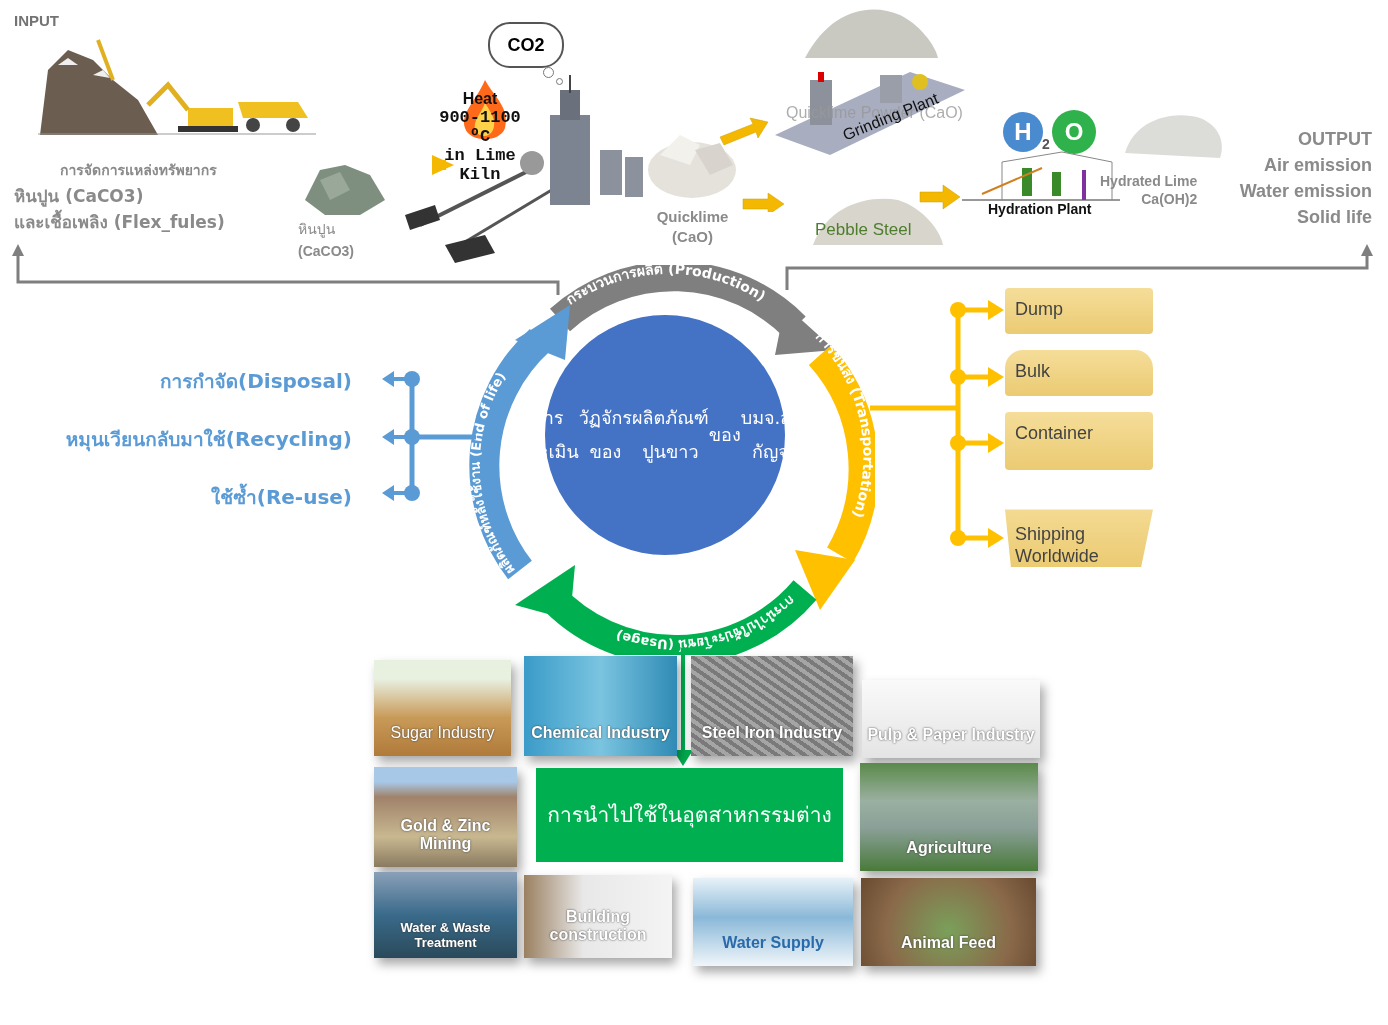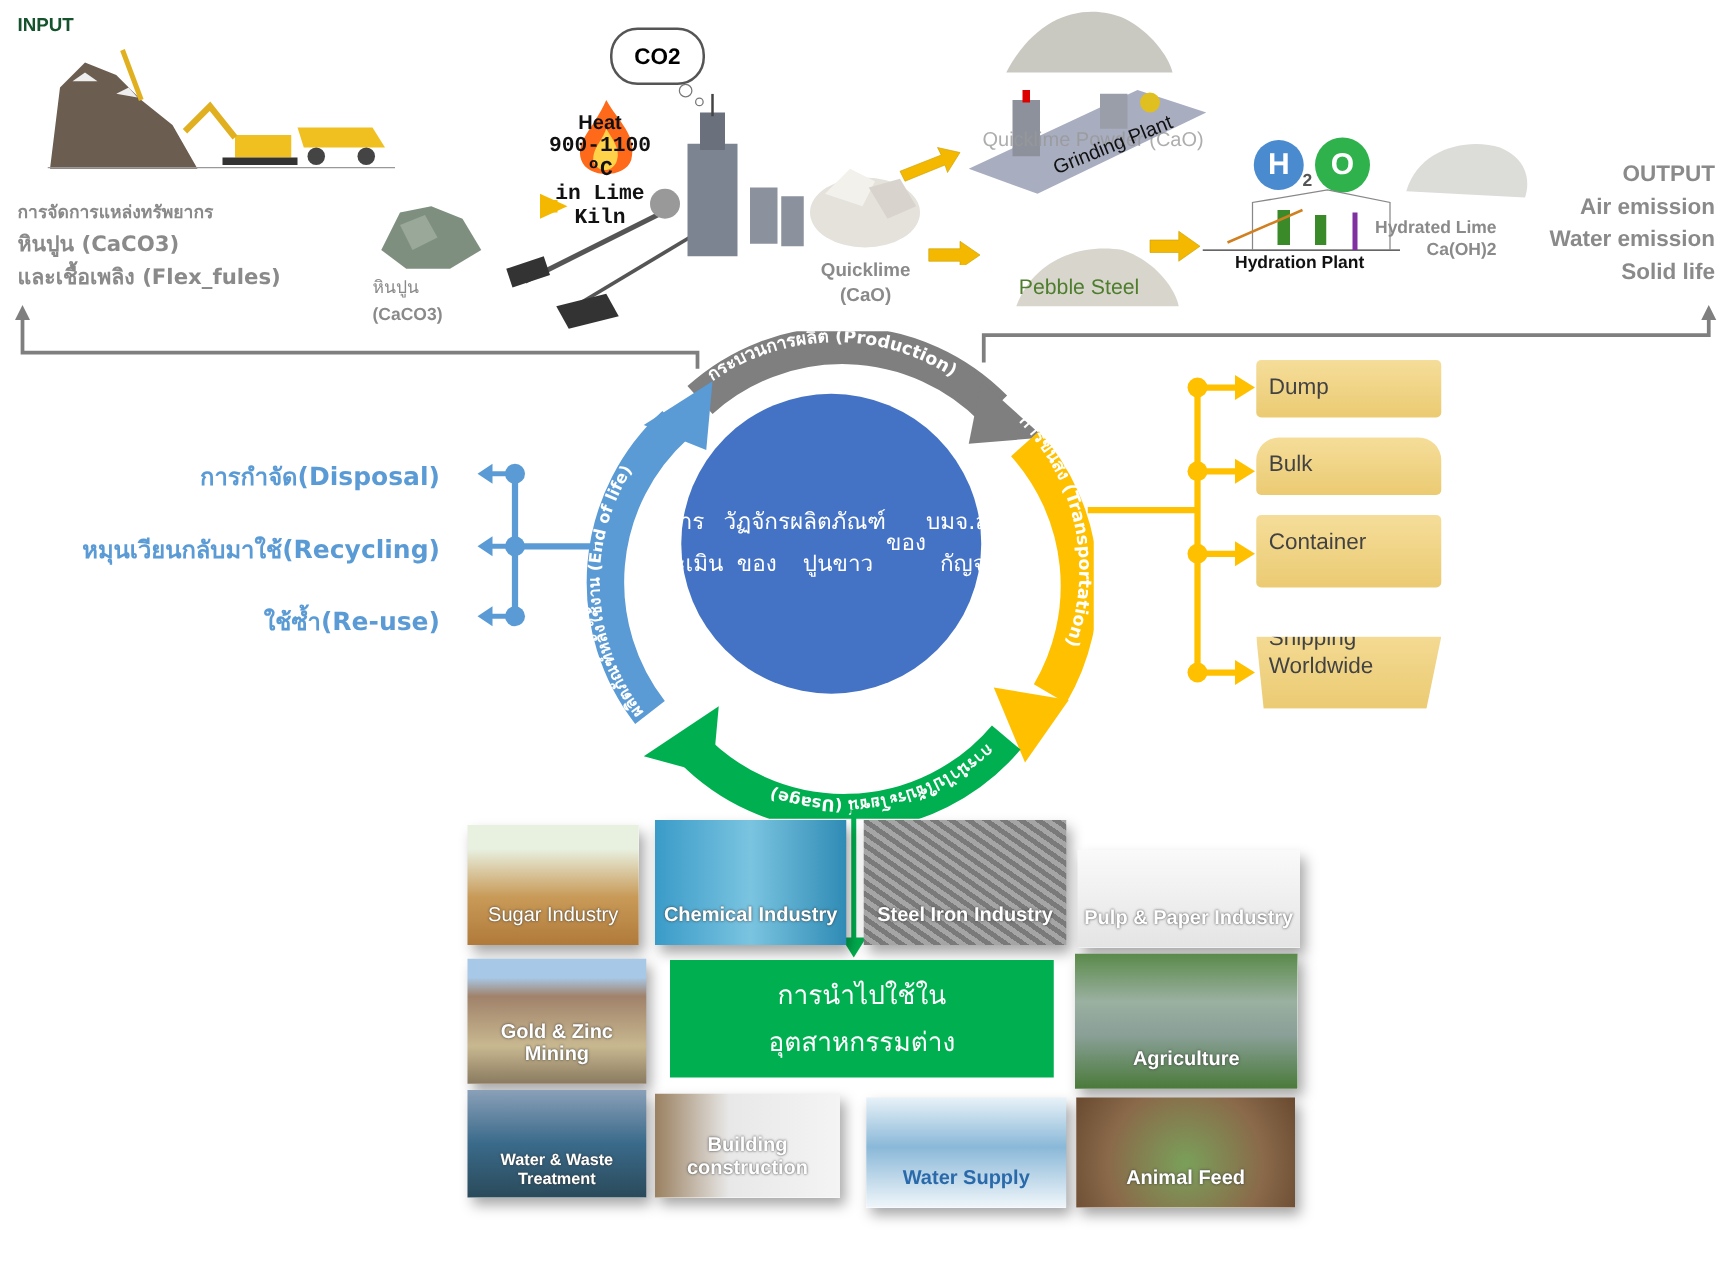--- a/index.html
+++ b/index.html
@@ -1,39 +1,39 @@
 <!DOCTYPE html>
 <html><head>
 <meta charset="utf-8">
 <style>
   html,body{margin:0;padding:0;background:#fff;}
   body{width:1388px;height:1025px;position:relative;overflow:hidden;font-family:"DejaVu Sans","Liberation Sans",sans-serif;}
   .abs{position:absolute;}
-  .input-title{left:14px;top:12px;font-size:15px;font-weight:bold;color:#14532d;font-family:"Liberation Sans",sans-serif;}
+  .input-title{left:14px;top:12px;font-size:15px;font-weight:bold;color:#737373;font-family:"Liberation Sans",sans-serif;}
   .res-lines{left:14px;top:157px;color:#8a8a8a;font-weight:bold;line-height:26px;}
-  .res-lines div:first-child{font-size:14px;}
+  .res-lines div:first-child{font-size:14px;margin-left:46px;}
   .res-lines div{font-size:17px;}
   .lbl{font-family:"Liberation Sans",sans-serif;font-weight:bold;color:#8a8a8a;text-align:center;}
   .heat{left:430px;top:90px;width:100px;text-align:center;font-family:"Liberation Sans",sans-serif;font-weight:bold;color:#111;}
   .heat .h1{font-size:16px;}
   .heat .h2{font-size:17px;font-family:Liberation Mono, monospace;}
   .pebble{left:815px;top:220px;font-size:17px;color:#4e7d2e;font-family:"Liberation Sans",sans-serif;}
   .grind{left:840px;top:108px;font-size:16px;color:#111;transform:rotate(-22deg);font-family:"Liberation Sans",sans-serif;}
   .qlp{left:786px;top:104px;font-size:16px;color:#999;opacity:.8;font-family:"Liberation Sans",sans-serif;}
   .hyd-plant{left:988px;top:201px;font-size:14px;font-weight:bold;color:#111;font-family:"Liberation Sans",sans-serif;}
   .hyd-lime{left:1100px;top:172px;font-size:14px;font-weight:bold;color:#8a8a8a;text-align:right;font-family:"Liberation Sans",sans-serif;line-height:18px;}
   .output{right:16px;top:126px;text-align:right;font-size:18px;font-weight:bold;color:#8a8a8a;line-height:26px;font-family:"Liberation Sans",sans-serif;}
   .center-circle{left:545px;top:315px;width:240px;height:240px;border-radius:50%;background:#4472c4;color:#fff;display:flex;align-items:center;justify-content:center;font-size:18px;line-height:34px;text-align:center;}
   .eol-item{right:1036px;font-size:19px;color:#5b9bd5;font-weight:bold;text-align:right;white-space:nowrap;}
   .eol-item small{font-size:20px;}
   .truck{left:1005px;width:148px;height:46px;background:linear-gradient(#f4d889,#e8c25a);opacity:.85;border-radius:4px;}
   .truck-label{font-family:"Liberation Sans",sans-serif;font-size:18px;color:#222;position:absolute;left:10px;top:10px;line-height:22px;}
   .ind{position:absolute;overflow:hidden;box-shadow:4px 6px 10px rgba(0,0,0,.35);}
   .ind span{position:absolute;left:0;right:0;text-align:center;font-family:"Liberation Sans",sans-serif;font-weight:bold;font-size:16px;color:#fff;text-shadow:0 0 2px #333;}
-  .green-box{left:536px;top:768px;width:307px;height:94px;background:#00b050;color:#fff;font-size:21px;line-height:38px;display:flex;flex-direction:column;align-items:center;justify-content:center;text-align:center;}
+  .green-box{left:536px;top:768px;width:307px;height:94px;background:#00b050;color:#fff;font-size:21px;line-height:38px;display:flex;flex-direction:row;align-items:center;justify-content:center;text-align:center;}
   .arrow-y{width:0;height:0;border-top:10px solid transparent;border-bottom:10px solid transparent;border-left:22px solid #f5b800;}
 </style>
 </head>
 <body>
 
 <div class="abs input-title">INPUT</div>
 
 <svg class="abs" style="left:38px;top:30px" width="280" height="110">
   <polygon points="2,105 10,40 30,20 55,30 75,50 100,70 120,105" fill="#6b5d4f"></polygon>
   <polygon points="20,35 30,28 40,35" fill="#eee"></polygon>
@@ -246,21 +246,21 @@
 <div class="abs truck" style="top:288px">
     <span class="truck-label">Dump</span>
   </div>
 <div class="abs truck" style="top:350px;border-radius:18px 18px 4px 4px">
     <span class="truck-label">Bulk</span>
   </div>
 <div class="abs truck" style="top:412px;height:58px">
     <span class="truck-label">Container</span>
   </div>
 <div class="abs truck" style="top:495px;height:72px;clip-path:polygon(0 20%,100% 20%,92% 100%,4% 100%)">
-    <span class="truck-label" style="top:4px;width:120px">Shipping Worldwide</span>
+    <span class="truck-label" style="top:28px;width:120px">Shipping Worldwide</span>
   </div>
 
 <div class="abs" style="left:681px;top:648px;width:4px;height:105px;background:#00b050"></div>
 <div class="abs" style="left:673px;top:750px;width:0;height:0;border-left:10px solid transparent;border-right:10px solid transparent;border-top:16px solid #00b050"></div>
 
 <div class="ind" style="left:374px;top:660px;width:137px;height:96px;background:linear-gradient(#e8f0e0 20%,#c89a58 60%,#b07a3a)">
     <span style="bottom:14px;font-weight:normal">Sugar Industry</span>
   </div>
 <div class="ind" style="left:524px;top:656px;width:153px;height:100px;background:linear-gradient(90deg,#3a9bc8,#7ac4e0 50%,#2f8bb5)">
     <span style="bottom:14px">Chemical Industry</span>

